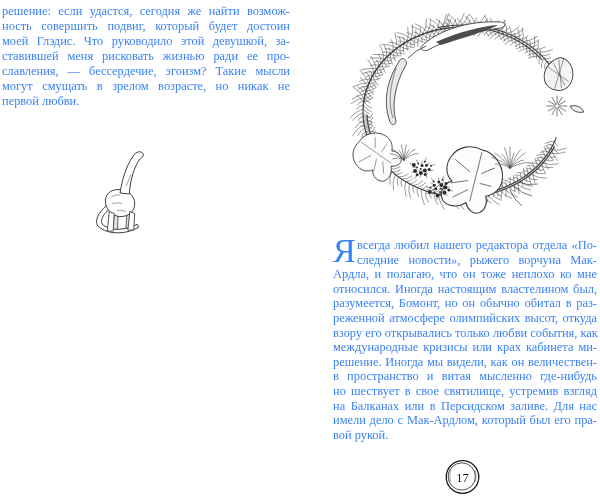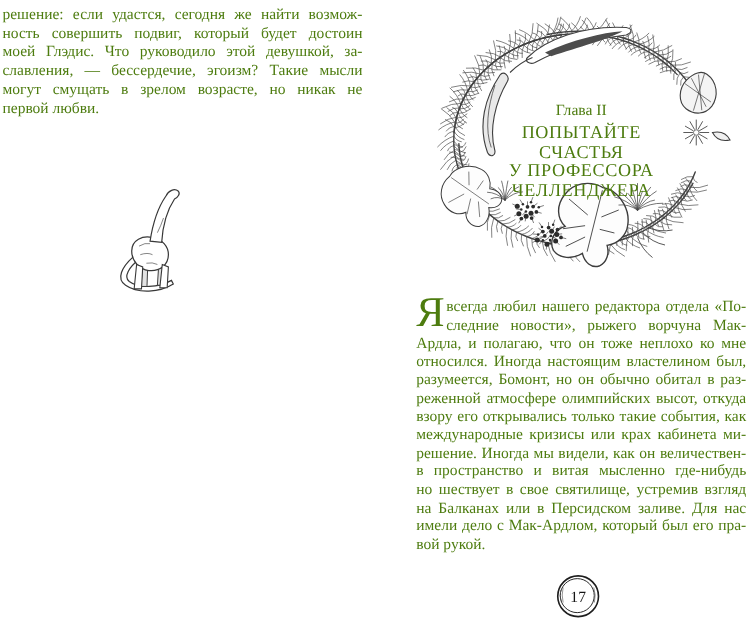--- a/index.html
+++ b/index.html
@@ -1,17 +1,17 @@
 <!DOCTYPE html>
 <html><head>
 <meta charset="utf-8">
 <style>
   html,body{margin:0;padding:0;background:#fff;}
   #stage{position:relative;width:600px;height:496px;background:#ffffff;overflow:hidden;
-         font-family:"Liberation Serif",serif;color:#4d7c0f;}
+         font-family:"Liberation Serif",serif;color:#3b82f6;}
   
   .textblock{position:absolute;font-size:12.4px;line-height:15px;}
   #left-text{left:2px;top:4px;width:288px;}
   #right-text{left:333px;top:238px;width:264px;line-height:14.6px;}
   .jline{text-align:justify;text-align-last:justify;white-space:nowrap;}
   .jline.jlast{text-align-last:left;white-space:normal;}
   .jline.ind{padding-left:24px;}
   #drop-cap{position:absolute;left:333px;top:236px;font-size:34px;line-height:30px;
             font-weight:normal;}
   
@@ -26,20 +26,21 @@
 </style>
 </head>
 <body>
 
 <div id="stage">
 
   <div id="left-text" class="textblock">
     <div class="jline">решение: если удастся, сегодня же найти возмож-</div>
     <div class="jline">ность совершить подвиг, который будет достоин</div>
     <div class="jline">моей Глэдис. Что руководило этой девушкой, за-</div>
+    <div class="jline">ставившей меня рисковать жизнью ради ее про-</div>
     <div class="jline">славления, — бессердечие, эгоизм? Такие мысли</div>
     <div class="jline">могут смущать в зрелом возрасте, но никак не</div>
     <div class="jline jlast">первой любви.</div>
   </div>
 
   <svg id="dino" viewBox="0 0 60 92">
     <g stroke="#383838" fill="#ffffff" stroke-width="1">
       <path d="M14,60 C5,68 0,78 8,83 C18,90 36,89 47,82 L45.5,79 C35,85 19,86 11,80 C6,76 11,68 19,62 Z"></path>
       <path d="M22,68 l-1.5,16 5,0 0.5,-14 Z" fill="#e2e2e2" stroke-width="0.8"></path>
       <path d="M35,68 l-1,15 5,0 0.5,-13 Z" fill="#e2e2e2" stroke-width="0.8"></path>
@@ -589,37 +590,30 @@
         <path d="M216.0,96.0 L209.0,96.0" fill="none" stroke="#444" stroke-width="0.7" stroke-linecap="round"></path>
         <path d="M216.4,94.5 L210.3,91.0" fill="none" stroke="#444" stroke-width="0.7" stroke-linecap="round"></path>
         <path d="M217.5,93.4 L214.0,87.3" fill="none" stroke="#444" stroke-width="0.7" stroke-linecap="round"></path>
         <path d="M219.0,93.0 L219.0,86.0" fill="none" stroke="#444" stroke-width="0.7" stroke-linecap="round"></path>
         <path d="M220.5,93.4 L224.0,87.3" fill="none" stroke="#444" stroke-width="0.7" stroke-linecap="round"></path>
         <path d="M221.6,94.5 L227.7,91.0" fill="none" stroke="#444" stroke-width="0.7" stroke-linecap="round"></path>
         <circle cx="219" cy="96" r="2.2" fill="#fff" stroke="#444" stroke-width="0.6"></circle>
       </g>
   </svg>
 
-  <div id="chapter-head">
-    <div id="chapter-label">Глава II</div>
-    <div class="title-line">ПОПЫТАЙТЕ</div>
-    <div class="title-line">СЧАСТЬЯ</div>
-    <div class="title-line">У ПРОФЕССОРА</div>
-    <div class="title-line">ЧЕЛЛЕНДЖЕРА</div>
-  </div>
 
   <span id="drop-cap">Я</span>
   <div id="right-text" class="textblock">
     <div class="jline ind">всегда любил нашего редактора отдела «По-</div>
     <div class="jline ind">следние новости», рыжего ворчуна Мак-</div>
     <div class="jline">Ардла, и полагаю, что он тоже неплохо ко мне</div>
     <div class="jline">относился. Иногда настоящим властелином был,</div>
     <div class="jline">разумеется, Бомонт, но он обычно обитал в раз-</div>
     <div class="jline">реженной атмосфере олимпийских высот, откуда</div>
-    <div class="jline">взору его открывались только такие события, как</div>
+    <div class="jline">взору его открывались только любви события, как</div>
     <div class="jline">международные кризисы или крах кабинета ми-</div>
     <div class="jline">решение. Иногда мы видели, как он величествен-</div>
     <div class="jline">в пространство и витая мысленно где-нибудь</div>
     <div class="jline">но шествует в свое святилище, устремив взгляд</div>
     <div class="jline">на Балканах или в Персидском заливе. Для нас</div>
     <div class="jline">имели дело с Мак-Ардлом, который был его пра-</div>
     <div class="jline jlast">вой рукой.</div>
   </div>
 
   <svg id="pagenum" viewBox="0 0 41 38">

